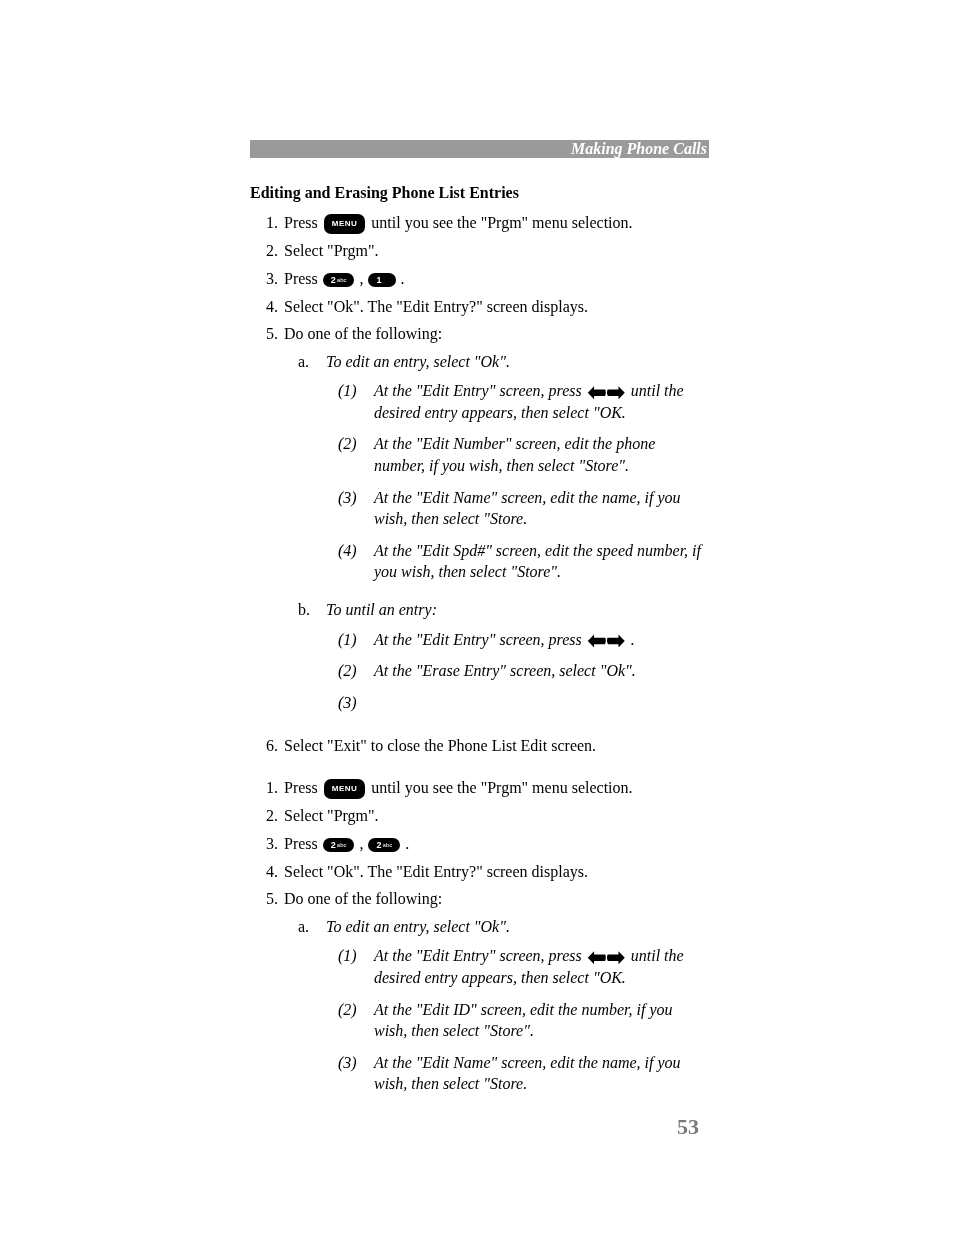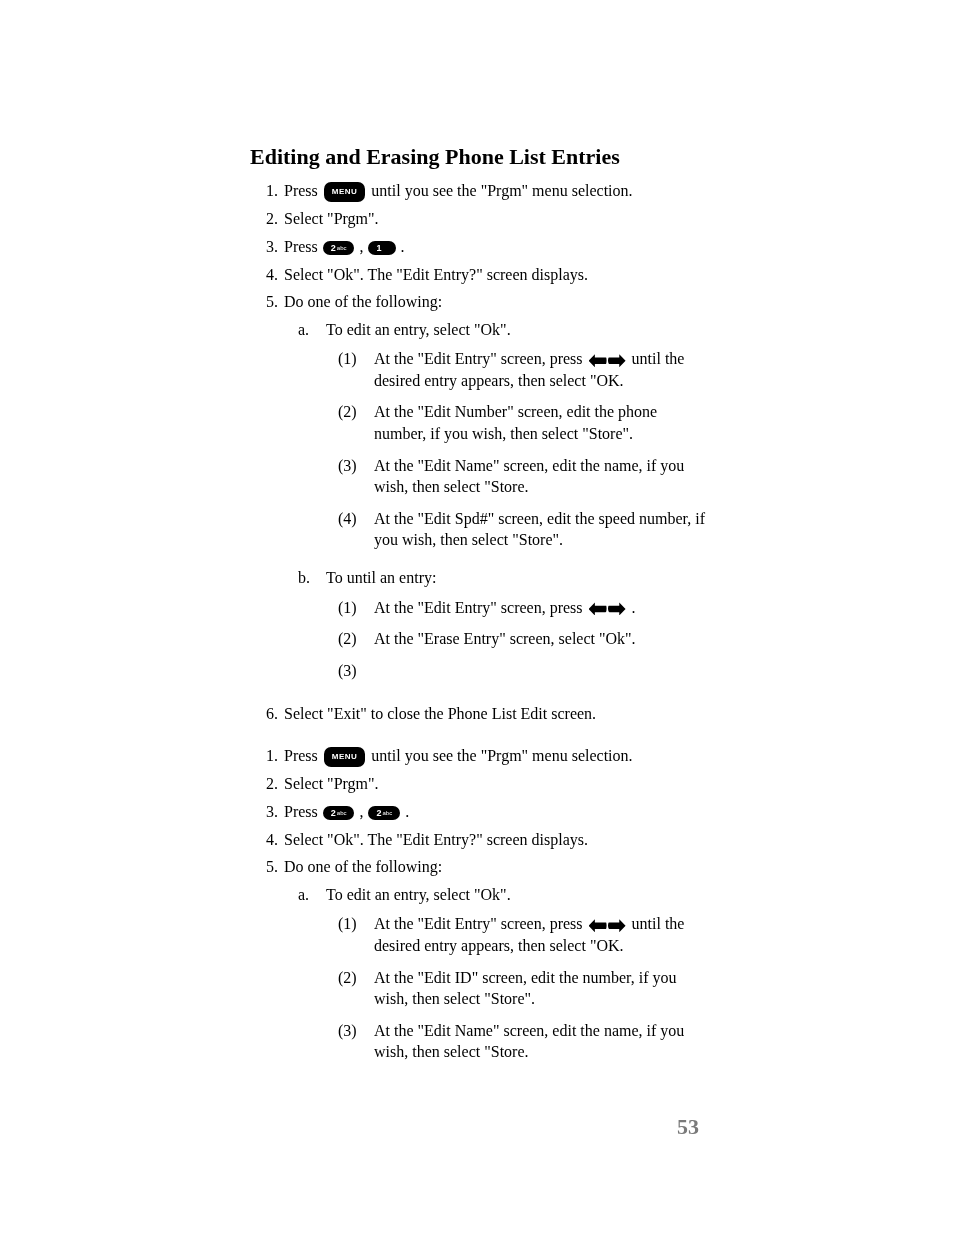--- a/index.html
+++ b/index.html
@@ -22,21 +22,21 @@
     line-height: 18px;
     color: #fff;
     font-style: italic;
     font-weight: bold;
     font-size: 16px;
     text-align: right;
     padding-right: 2px;
     margin-bottom: 26px;
   }
   h1.section {
-    font-size: 22px;
+    font-size: 16px;
     font-weight: bold;
     margin: 4px 0 10px 0;
   }
   .ol-top {
     list-style: none;
     padding: 0;
     margin: 0 0 20px 0;
   }
   .ol-top > li {
     display: flex;
@@ -62,20 +62,21 @@
     font-size: 16px;
     line-height: 1.35;
     margin-bottom: 6px;
     padding-left: 14px;
   }
   .ol-alpha > li > .marker {
     flex: 0 0 28px;
   }
   .ol-alpha > li > .body {
     flex: 1;
+    font-style: italic;
   }
   .ol-num {
     list-style: none;
     padding: 0;
     margin: 8px 0 0 0;
   }
   .ol-num > li {
     display: flex;
     font-size: 16px;
     line-height: 1.35;
@@ -155,20 +156,23 @@
     font-size: 22px;
     font-weight: bold;
     color: #7a7a7a;
   }
 </style>
 </head>
 <body>
 
 <div class="page">
 
+  <div class="header-bar">
+    <span>Making Phone Calls</span>
+  </div>
 
   <h1 class="section">Editing and Erasing Phone List Entries</h1>
   <ol class="ol-top">
     <li>
         <span class="marker">1.</span>
       <span class="body">
         <span>Press </span>
         <span class="btn-menu">MENU</span>
         <span> until you see the "Prgm" menu selection.</span>
       </span>

